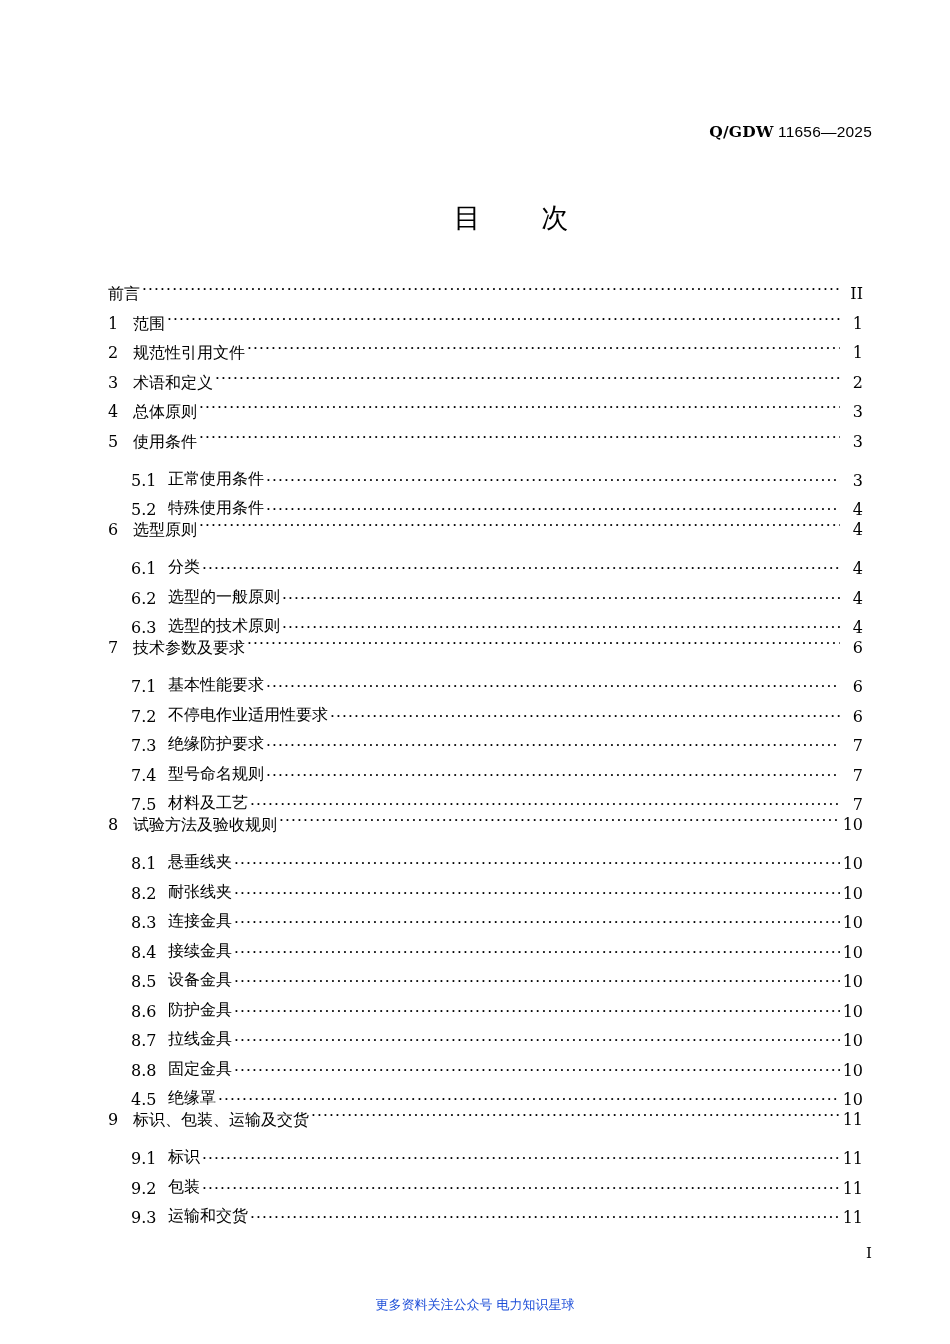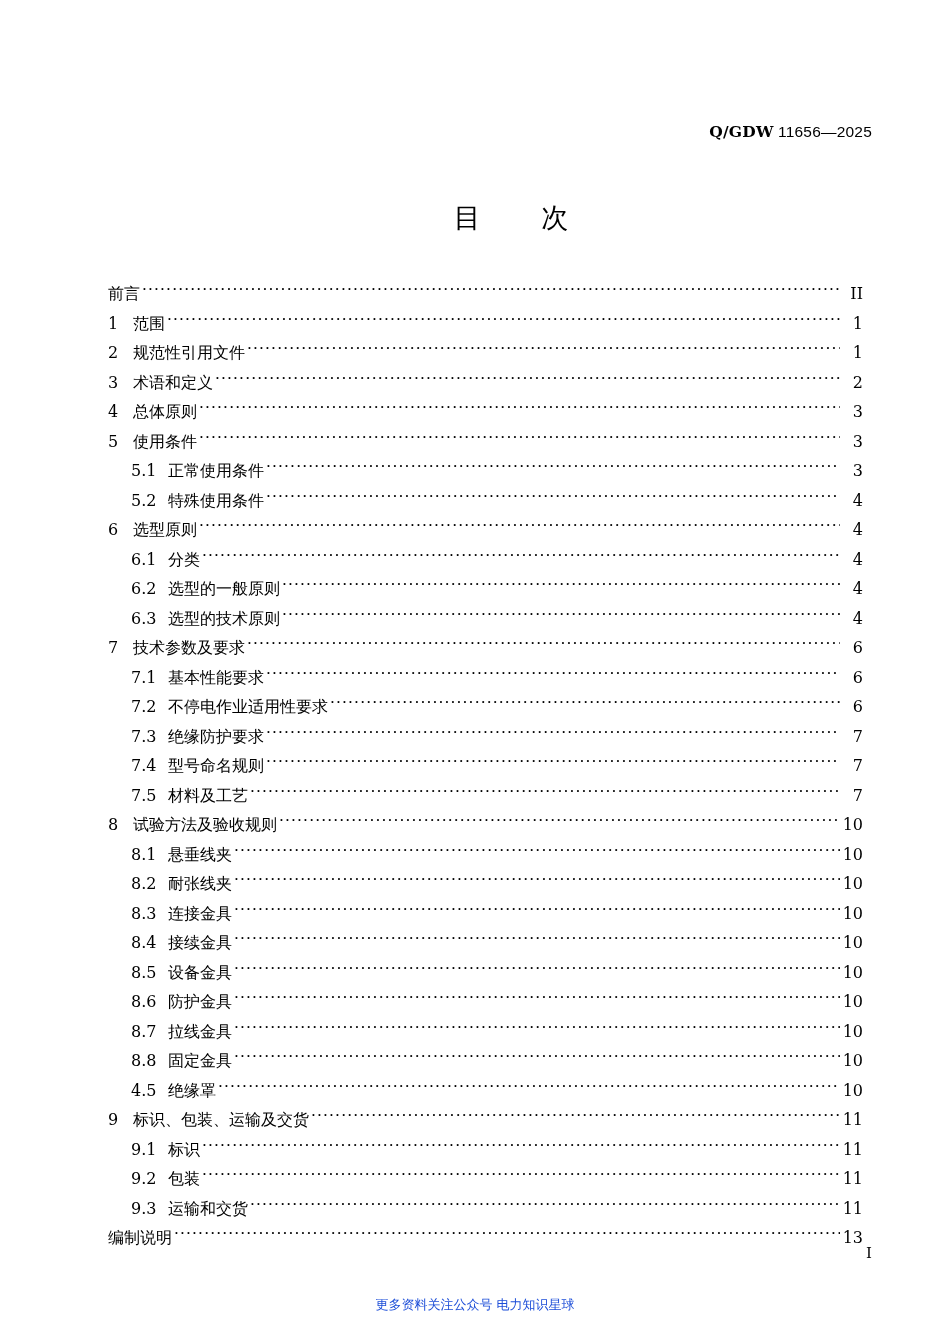--- a/index.html
+++ b/index.html
@@ -104,21 +104,21 @@
   }
 
   
   .lvl0 .num { width: 0; }
   .lvl0 .label { margin-left: 0; }
 
   
   .lvl1 .num { width: 25px; }
 
   
-  .lvl2 { padding-left: 23px; }
+  .lvl2 { padding-left: 23px; align-items: flex-end; }
   .lvl2 .num { width: 37px; }
 
   
   .page-number {
     position: absolute;
     bottom: 82px;
     right: 78px;
     font-size: 15px;
     font-family: "DejaVu Serif", "Liberation Serif", serif;
   }
@@ -330,25 +330,19 @@
         <span class="label">包装</span>
         <span class="leader"></span>
         <span class="pageno">11</span>
       </div>
       <div class="toc-row lvl2">
         <span class="num">9.3</span>
         <span class="label">运输和交货</span>
         <span class="leader"></span>
         <span class="pageno">11</span>
       </div>
-      <div class="toc-row lvl0">
-        <span class="num"></span>
-        <span class="label">编制说明</span>
-        <span class="leader"></span>
-        <span class="pageno">13</span>
-      </div>
     </div>
 
   <div class="page-number">I</div>
 
   <div class="watermark">更多资料关注公众号 电力知识星球</div>
 
 </div>
 
 </body></html>

